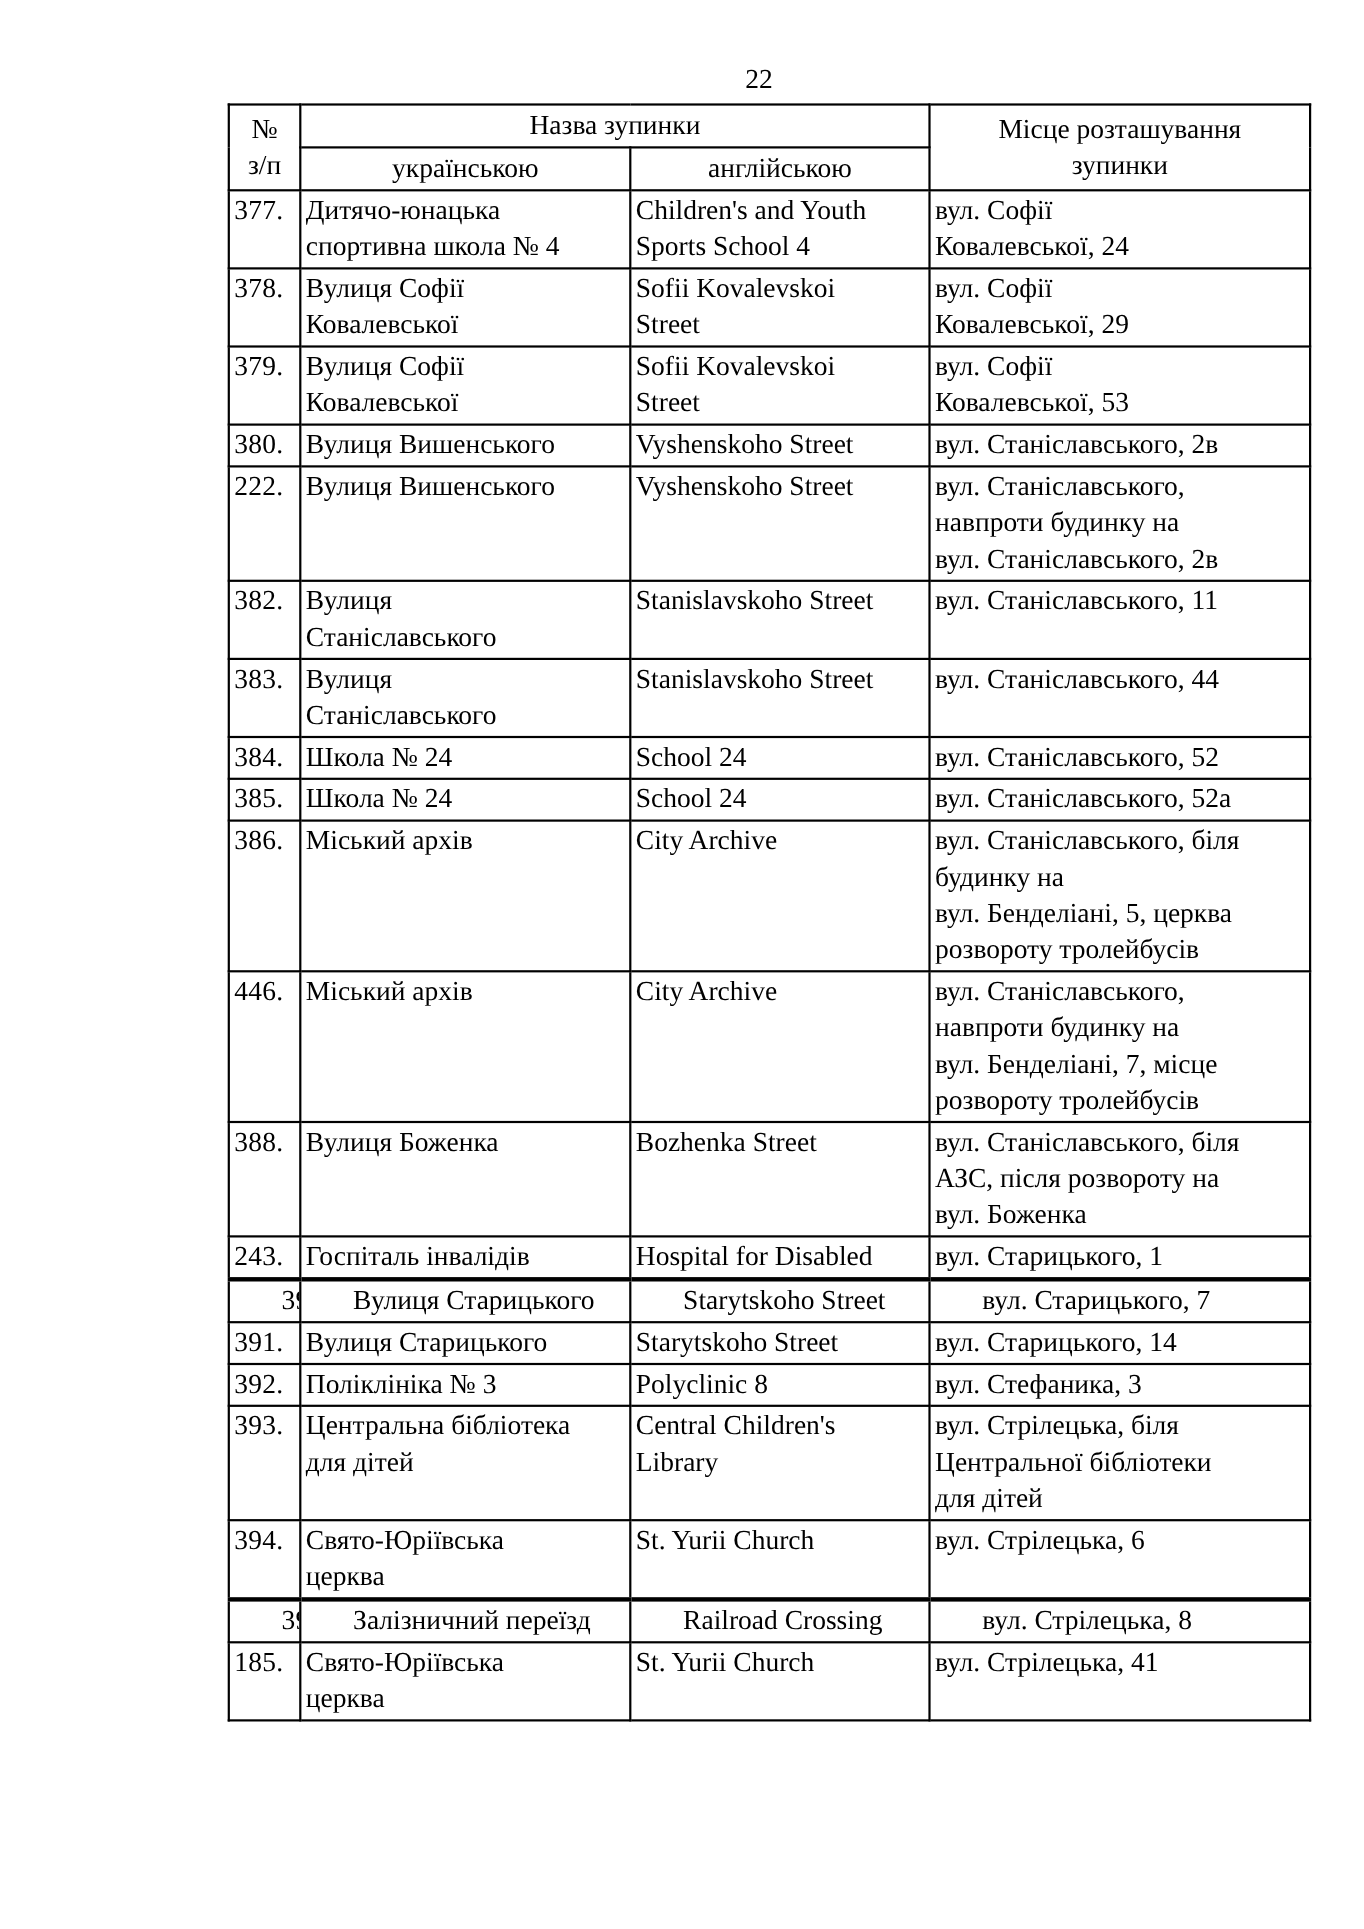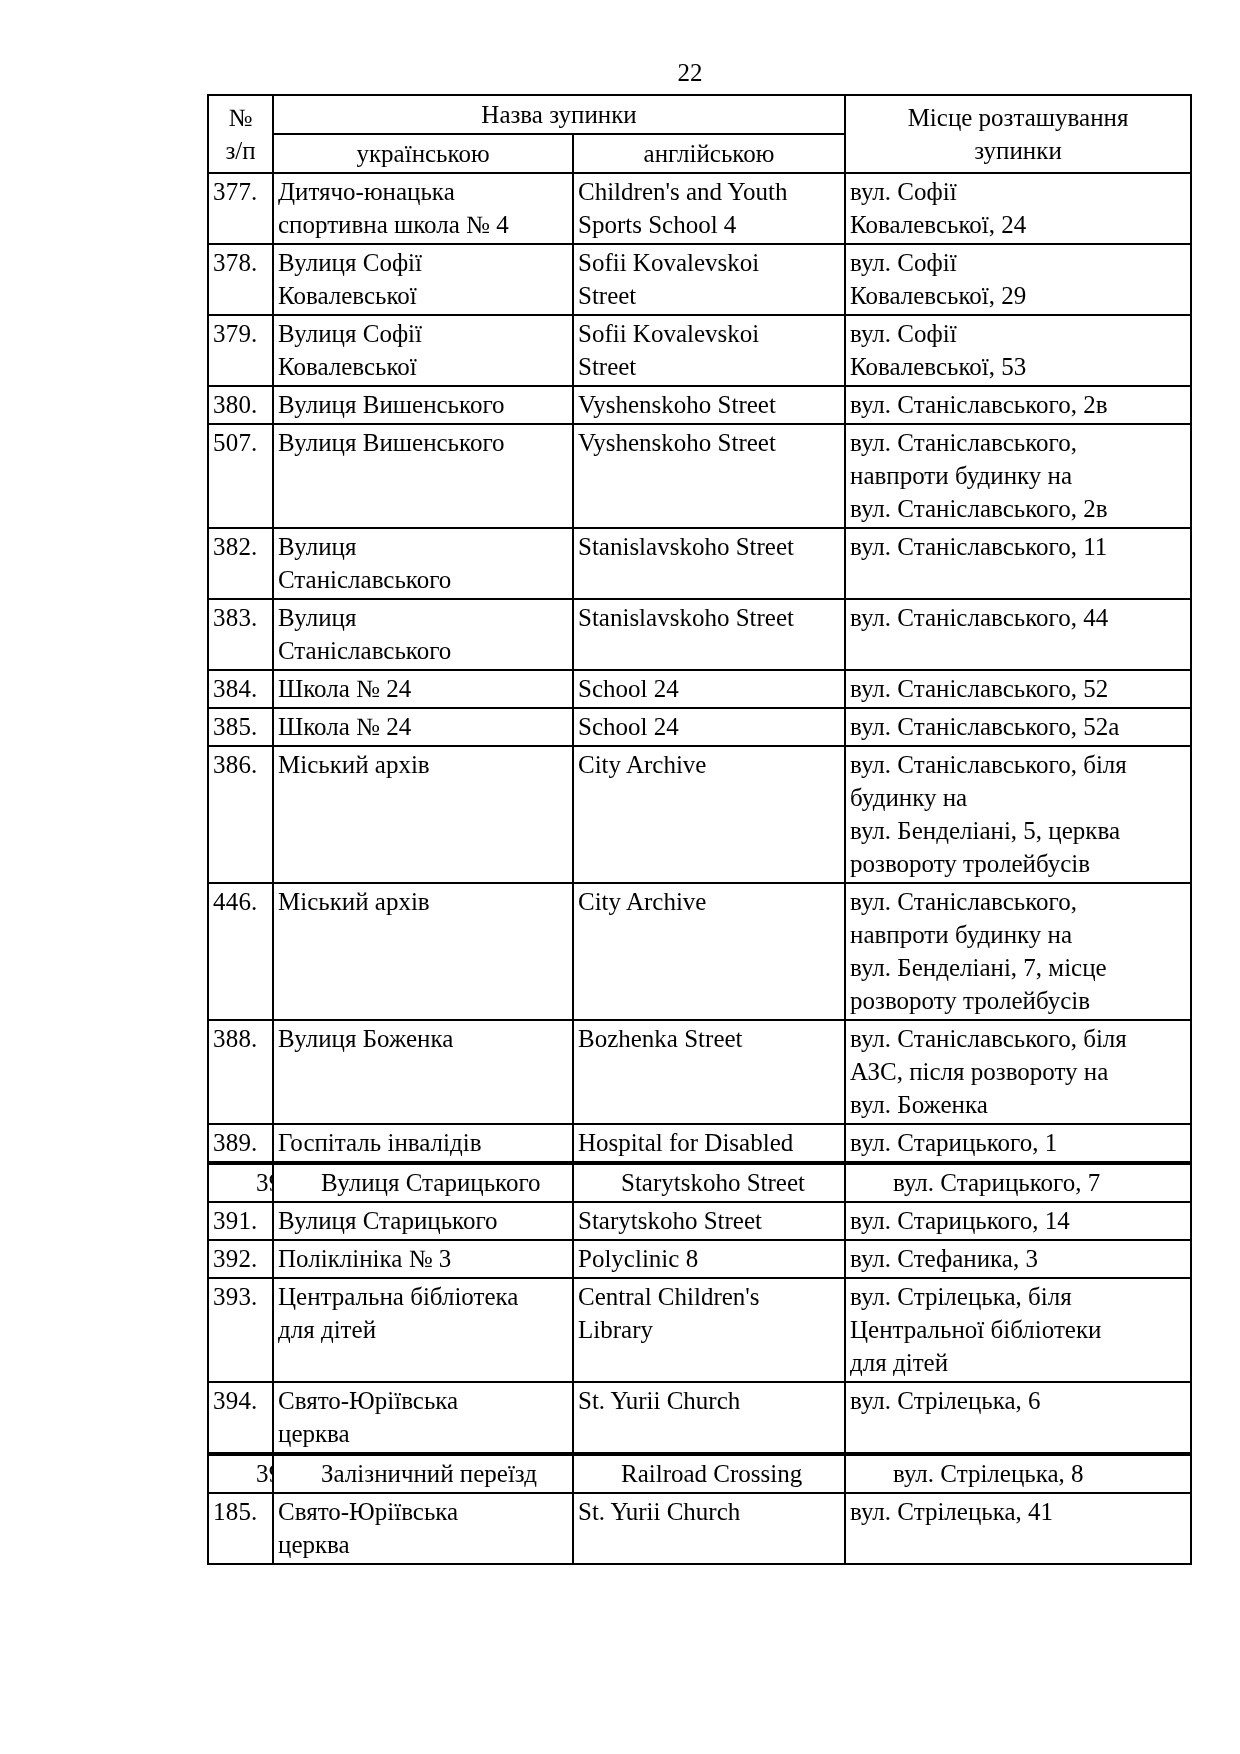--- a/index.html
+++ b/index.html
@@ -113,21 +113,21 @@
           <span class="line">Вулиця Вишенського</span>
         </td>
         <td>
           <span class="line">Vyshenskoho Street</span>
         </td>
         <td>
           <span class="line">вул. Станіславського, 2в</span>
         </td>
       </tr>
       <tr>
-        <td class="num">507.</td>
+        <td class="num">222.</td>
         <td>
           <span class="line">Вулиця Вишенського</span>
         </td>
         <td>
           <span class="line">Vyshenskoho Street</span>
         </td>
         <td>
           <span class="line">вул. Станіславського,</span>
           <span class="line">навпроти будинку на</span>
           <span class="line">вул. Станіславського, 2в</span>
@@ -221,21 +221,21 @@
         <td>
           <span class="line">Bozhenka Street</span>
         </td>
         <td>
           <span class="line">вул. Станіславського, біля</span>
           <span class="line">АЗС, після розвороту на</span>
           <span class="line">вул. Боженка</span>
         </td>
       </tr>
       <tr>
-        <td class="num">389.</td>
+        <td class="num">243.</td>
         <td>
           <span class="line">Госпіталь інвалідів</span>
         </td>
         <td>
           <span class="line">Hospital for Disabled</span>
         </td>
         <td>
           <span class="line">вул. Старицького, 1</span>
         </td>
       </tr>

